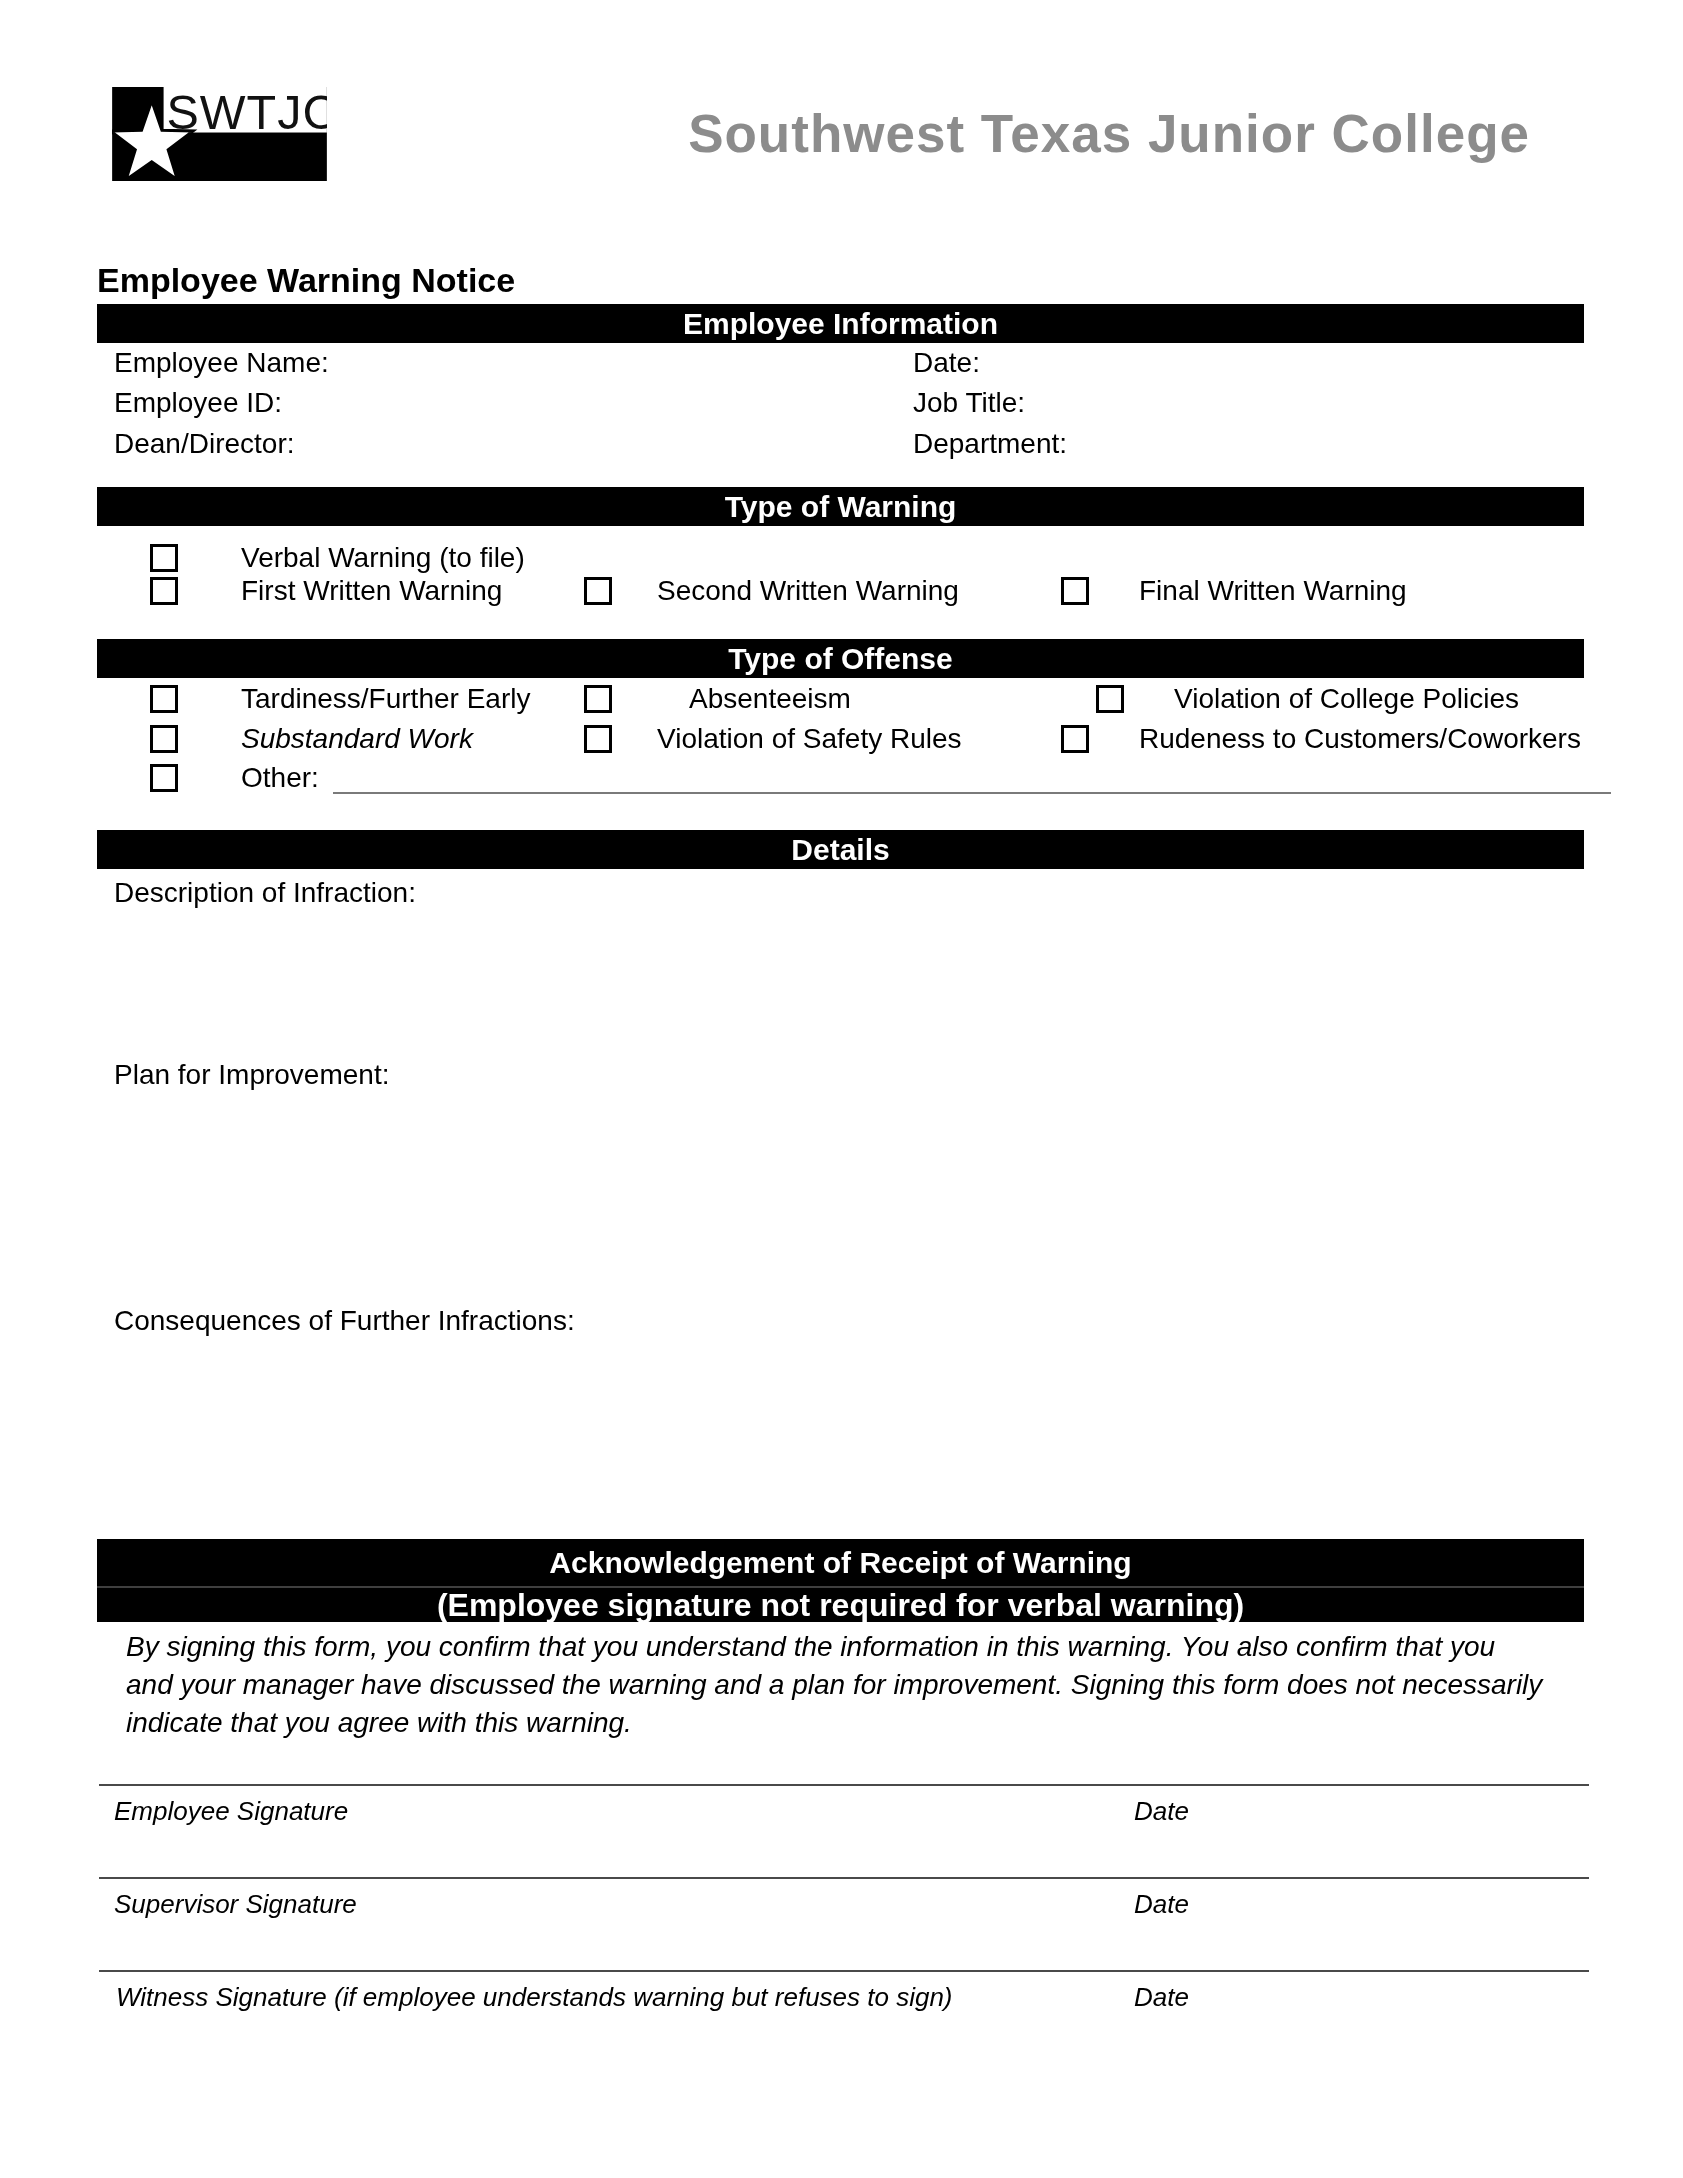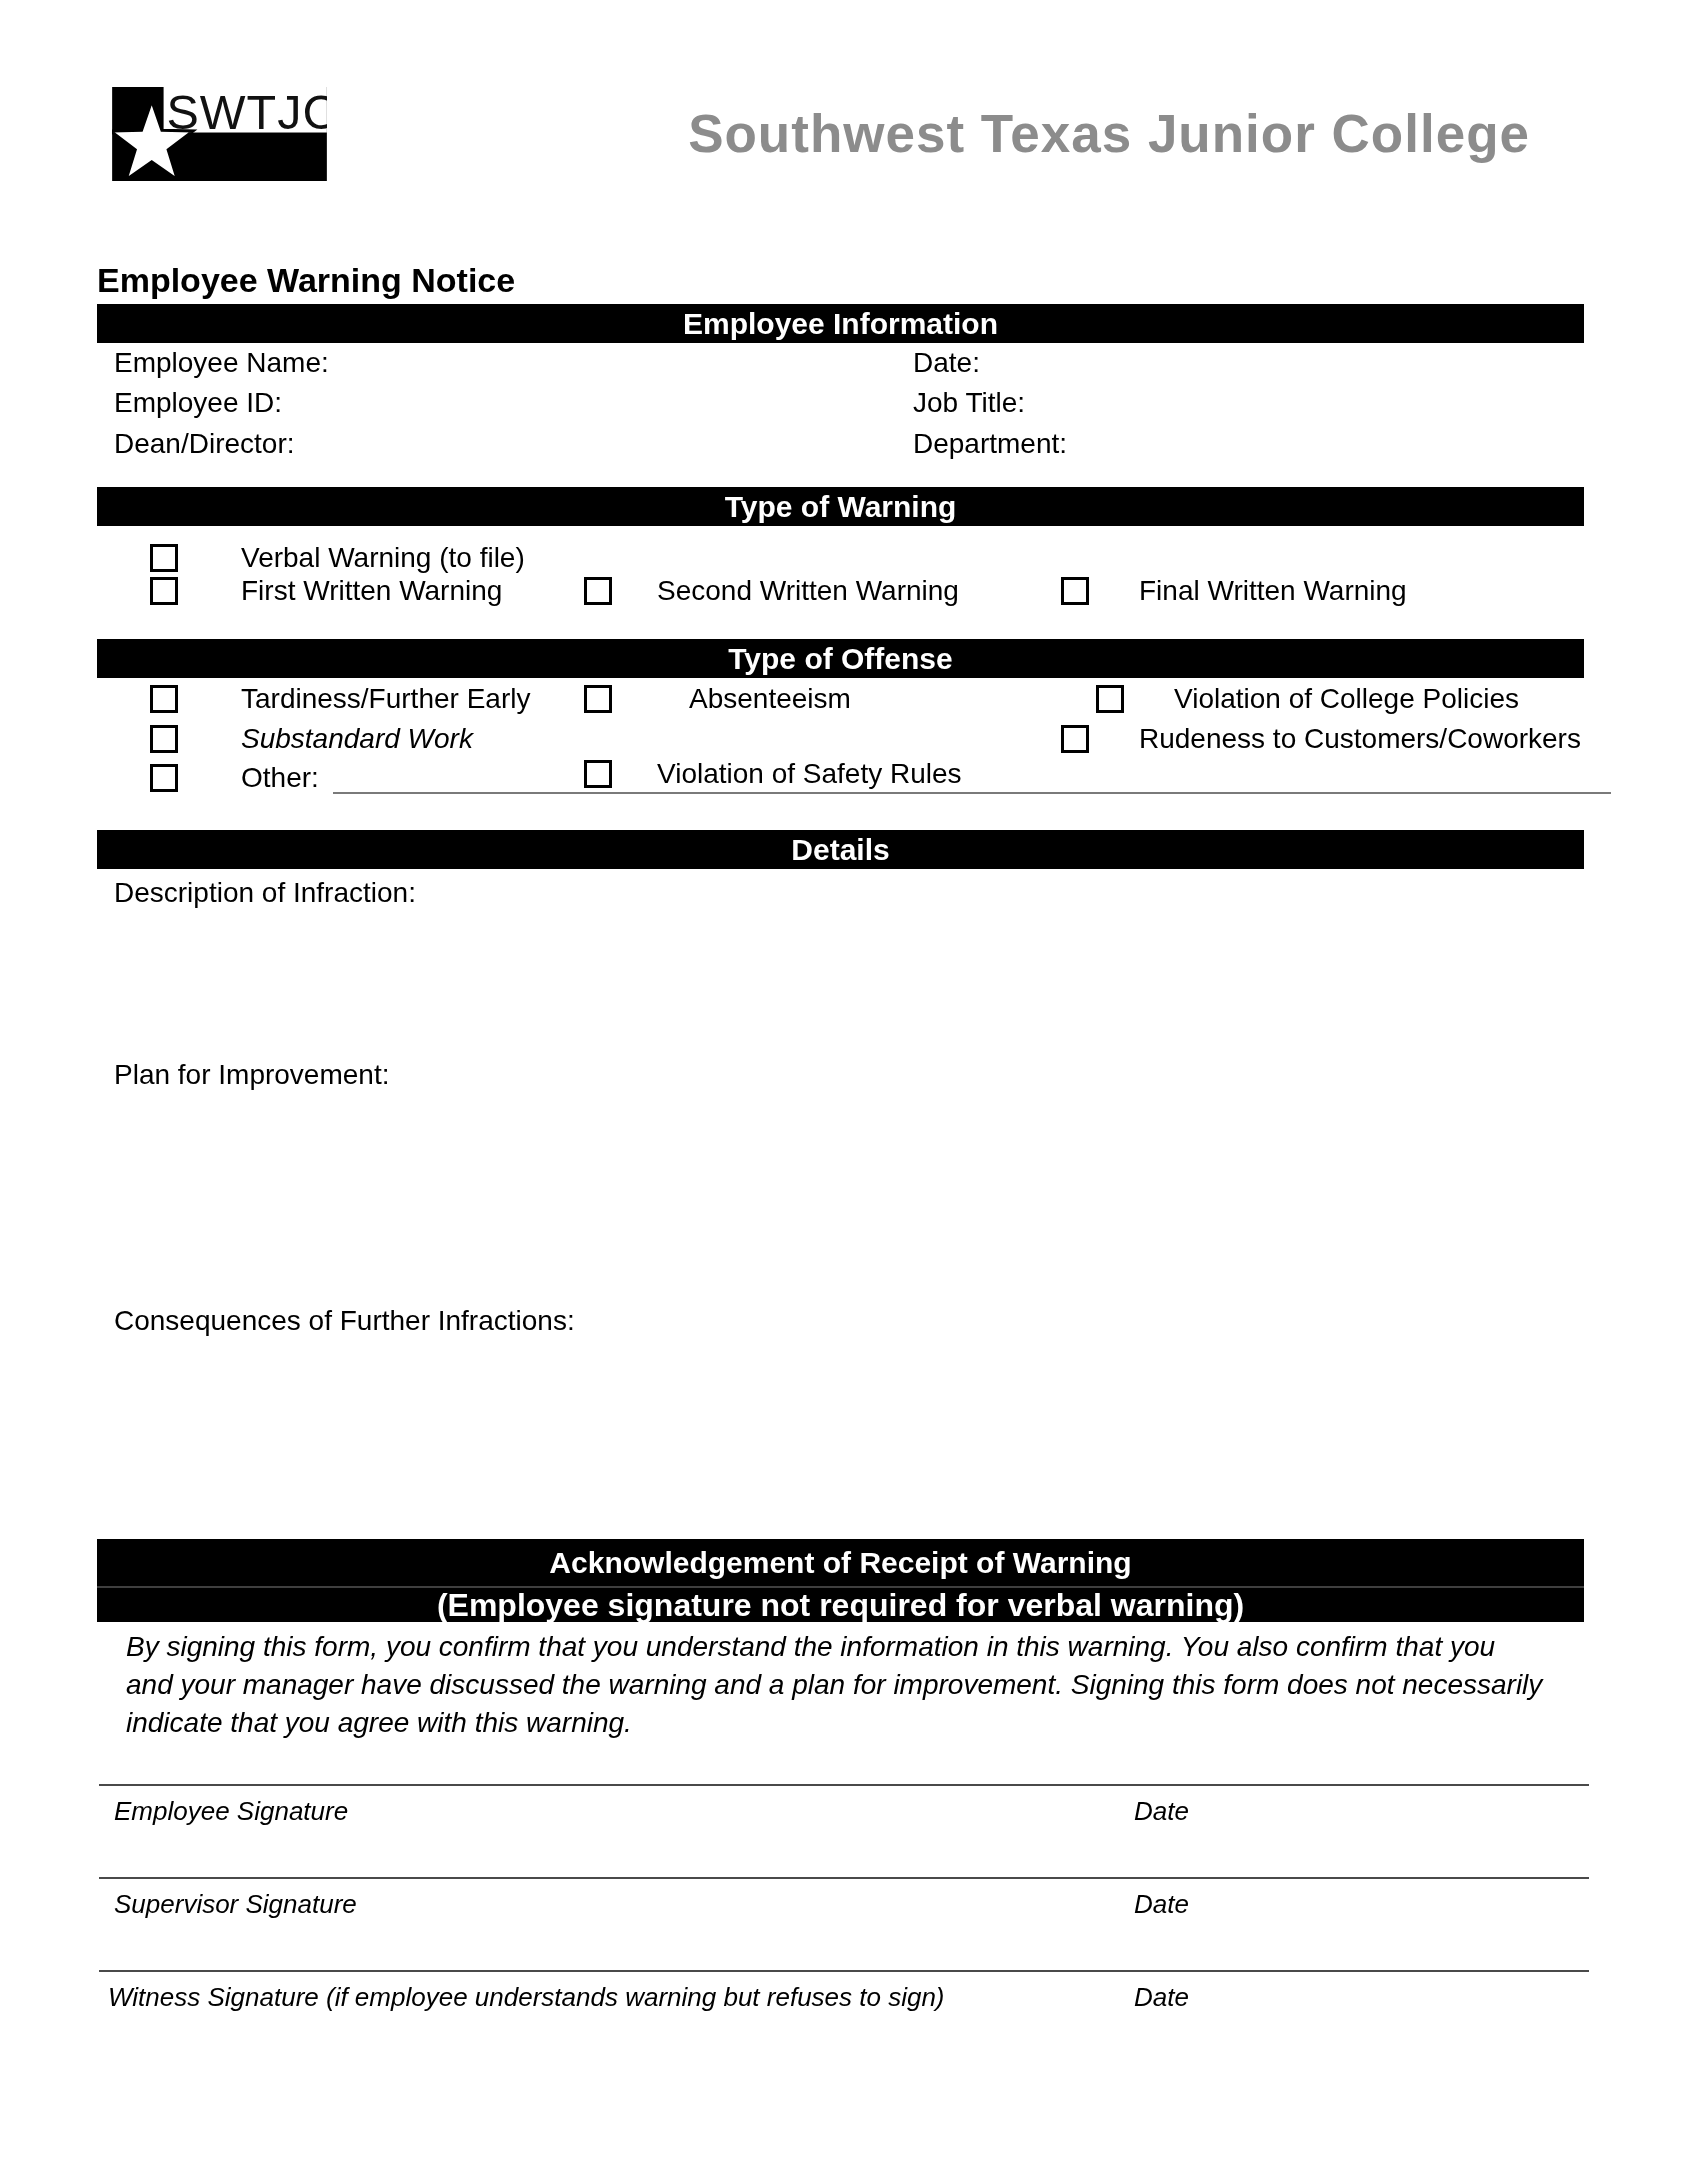--- a/index.html
+++ b/index.html
@@ -110,21 +110,21 @@
     <span class="opt-label gap-b">Absenteeism</span>
   </div>
   <div class="opt" style="left:1061px; top:683px;margin-left:35px;">
     <span class="cb"></span>
     <span class="opt-label gap-c">Violation of College Policies</span>
   </div>
   <div class="opt" style="left:150px; top:723px;font-style:italic;">
     <span class="cb"></span>
     <span class="opt-label gap-a">Substandard Work</span>
   </div>
-  <div class="opt" style="left:584px; top:758px;">
+  <div class="opt" style="left:584px; top:723px;">
     <span class="cb"></span>
     <span class="opt-label gap-b">Violation of Safety Rules</span>
   </div>
   <div class="opt" style="left:1061px; top:723px;">
     <span class="cb"></span>
     <span class="opt-label gap-c">Rudeness to Customers/Coworkers</span>
   </div>
   <div class="opt" style="left:150px; top:762px;">
     <span class="cb"></span>
     <span class="opt-label gap-a">Other:</span>
@@ -146,17 +146,17 @@
 
   <div class="sig-line" style="top:1784px;"></div>
   <div class="sig-label" style="left:114px; top:1796px;">Employee Signature</div>
   <div class="sig-label" style="left:1134px; top:1796px;">Date</div>
 
   <div class="sig-line" style="top:1877px;"></div>
   <div class="sig-label" style="left:114px; top:1889px;">Supervisor Signature</div>
   <div class="sig-label" style="left:1134px; top:1889px;">Date</div>
 
   <div class="sig-line" style="top:1970px;"></div>
-  <div class="sig-label" style="left:108px; top:1982px;font-style:italic;">Witness Signature (if employee understands warning but refuses to sign)</div>
+  <div class="sig-label" style="left:116px; top:1982px;font-style:italic;">Witness Signature (if employee understands warning but refuses to sign)</div>
   <div class="sig-label" style="left:1134px; top:1982px;">Date</div>
 
 </div>
 
 
 </body></html>

